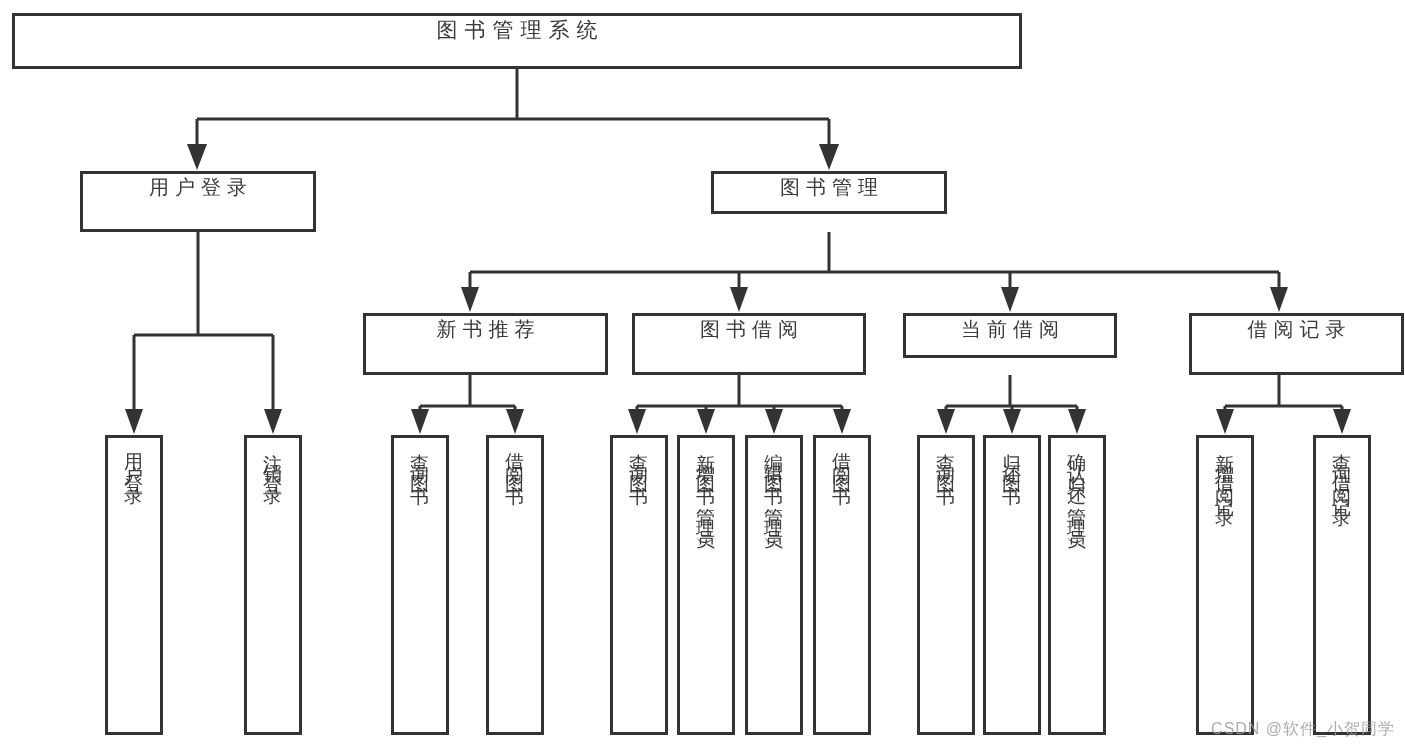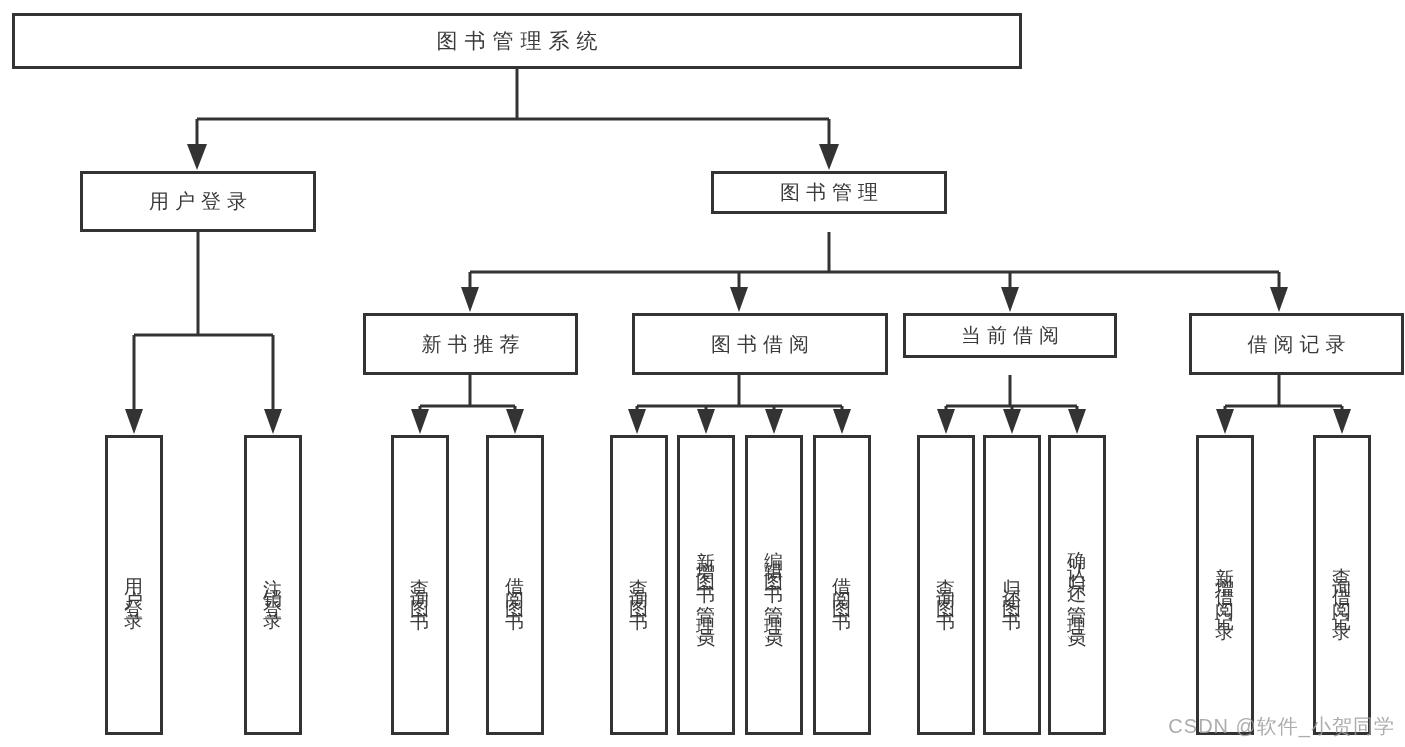--- a/index.html
+++ b/index.html
@@ -22,21 +22,20 @@
     width: 1405px;
     height: 747px;
     pointer-events: none;
   }
   .node {
     position: absolute;
     box-sizing: border-box;
     background: #ffffff;
     border: 3px solid #333333;
     display: flex;
-    align-items: center;
     justify-content: center;
     color: #3a3a3a;
   }
   .node .hlabel {
     white-space: nowrap;
     text-align: center;
   }
   .root-node .hlabel {
     font-size: 21px;
     letter-spacing: 7px;
@@ -56,21 +55,21 @@
     text-orientation: mixed;
     font-size: 19px;
     letter-spacing: 11px;
     line-height: 1;
     white-space: nowrap;
   }
   .watermark {
     position: absolute;
     right: 10px;
     bottom: 7px;
-    font-size: 20px;
+    font-size: 16px;
     letter-spacing: 1px;
     color: rgba(158, 158, 158, 0.85);
     z-index: 5;
     white-space: nowrap;
   }
 </style>
 </head>
 <body>
 
 <div class="canvas">
@@ -141,24 +140,24 @@
     <span class="hlabel">图书管理系统</span>
   </div>
 
   <div class="node lvl" style="left:80px;top:171px;width:236px;height:61px;">
     <span class="hlabel">用户登录</span>
   </div>
   <div class="node lvl" style="left:711px;top:171px;width:236px;height:43px;">
     <span class="hlabel">图书管理</span>
   </div>
 
-  <div class="node lvl" style="left:363px;top:313px;width:215px;height:62px;">
+  <div class="node lvl" style="left:363px;top:313px;width:245px;height:62px;">
     <span class="hlabel">新书推荐</span>
   </div>
-  <div class="node lvl" style="left:632px;top:313px;width:256px;height:62px;">
+  <div class="node lvl" style="left:632px;top:313px;width:234px;height:62px;">
     <span class="hlabel">图书借阅</span>
   </div>
   <div class="node lvl" style="left:903px;top:313px;width:214px;height:45px;">
     <span class="hlabel">当前借阅</span>
   </div>
   <div class="node lvl" style="left:1172px;top:313px;width:215px;height:62px;margin-left:17px;">
     <span class="hlabel">借阅记录</span>
   </div>
 
   <div class="node leaf" style="left:105px;top:435px;">

